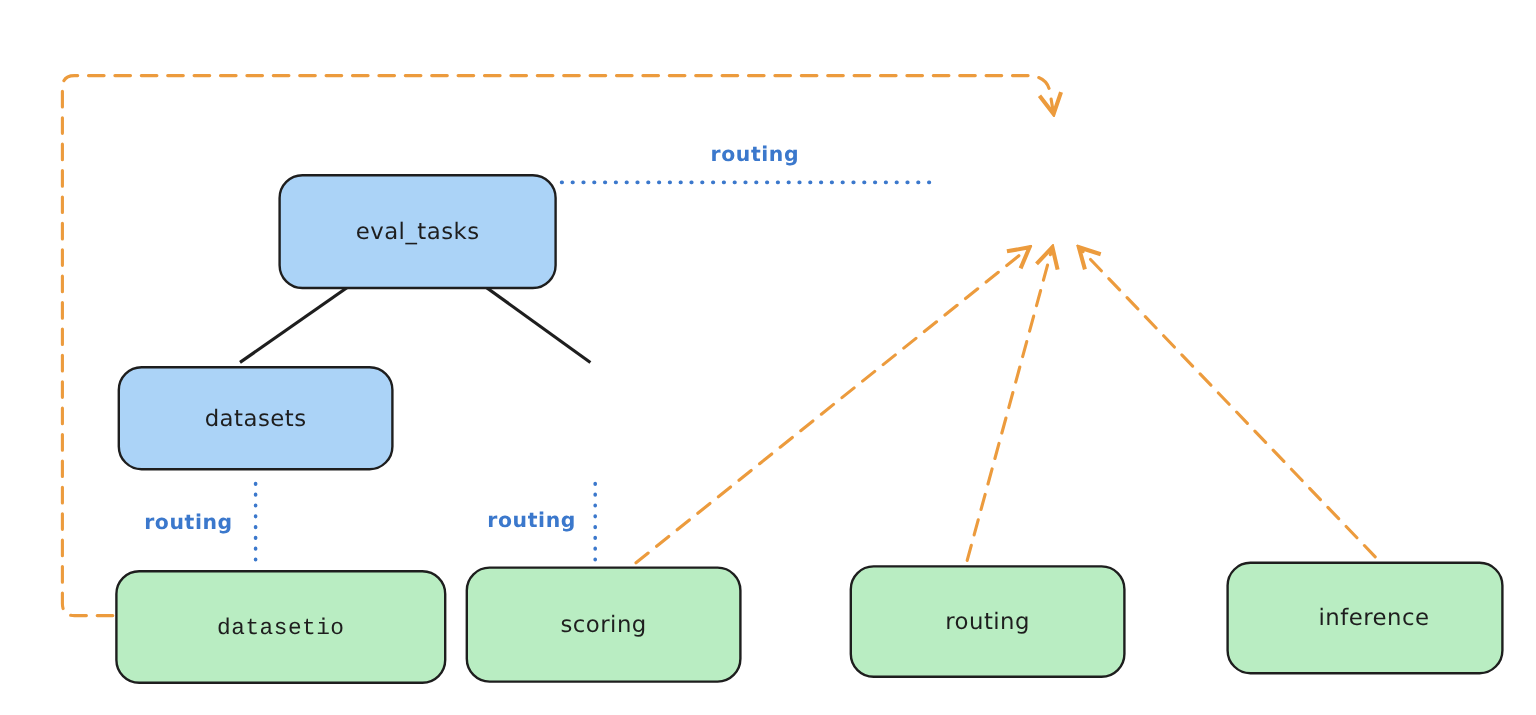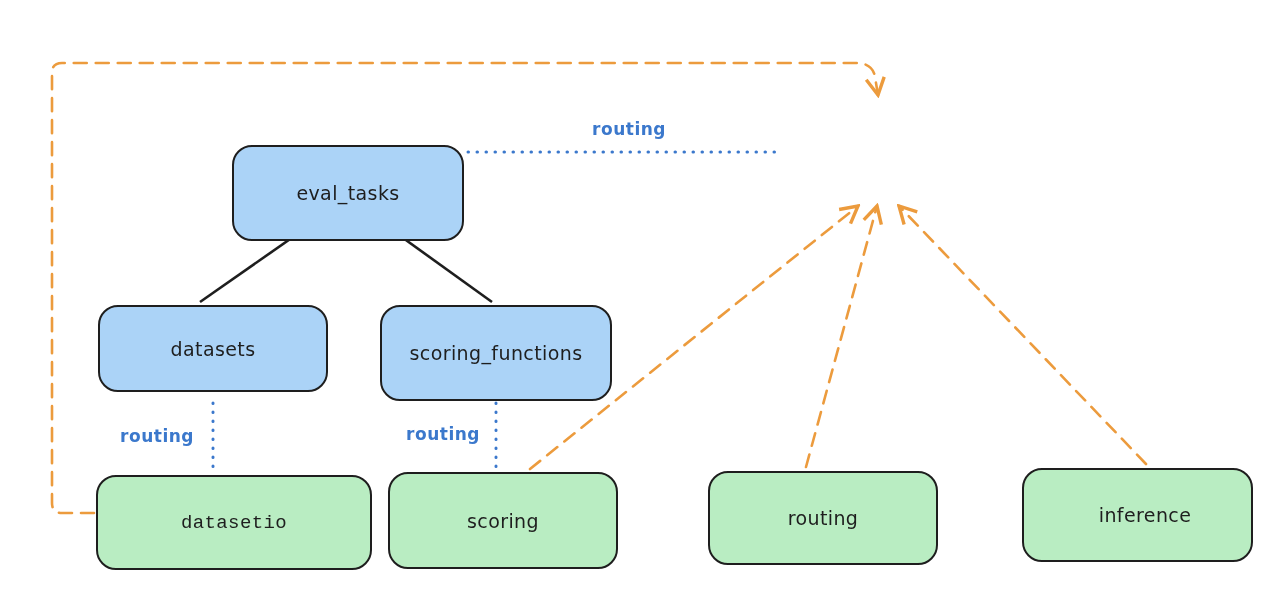--- a/index.html
+++ b/index.html
@@ -103,23 +103,20 @@
 
   <div class="node node-blue" style="left:232px;top:107px;width:232px;height:96px;margin-top:38px;">
     <span>eval_tasks</span>
   </div>
 
 
   <div class="node node-blue" style="left:98px;top:305px;width:230px;height:87px;">
     <span>datasets</span>
   </div>
 
-  <div class="node node-blue" style="left:380px;top:305px;width:232px;height:96px;">
-    <span>scoring_functions</span>
-  </div>
 
   <div class="node node-green" style="left:96px;top:475px;width:276px;height:95px;font-family:Liberation Mono, monospace;">
     <span>datasetio</span>
   </div>
 
   <div class="node node-green" style="left:388px;top:472px;width:230px;height:97px;">
     <span>scoring</span>
   </div>
 
   <div class="node node-green" style="left:708px;top:471px;width:230px;height:94px;">

